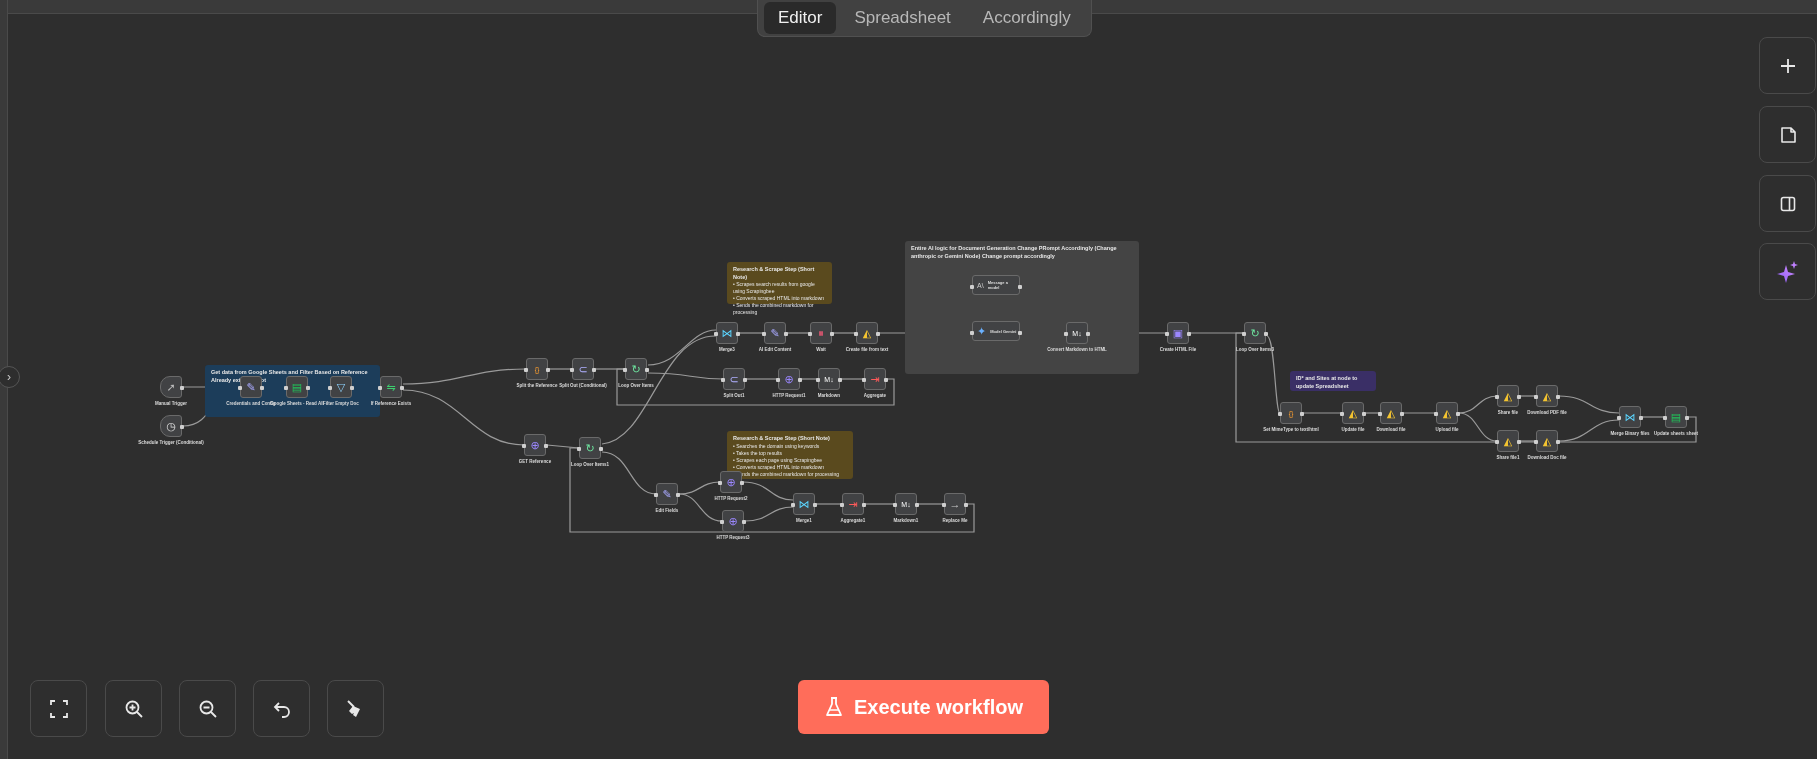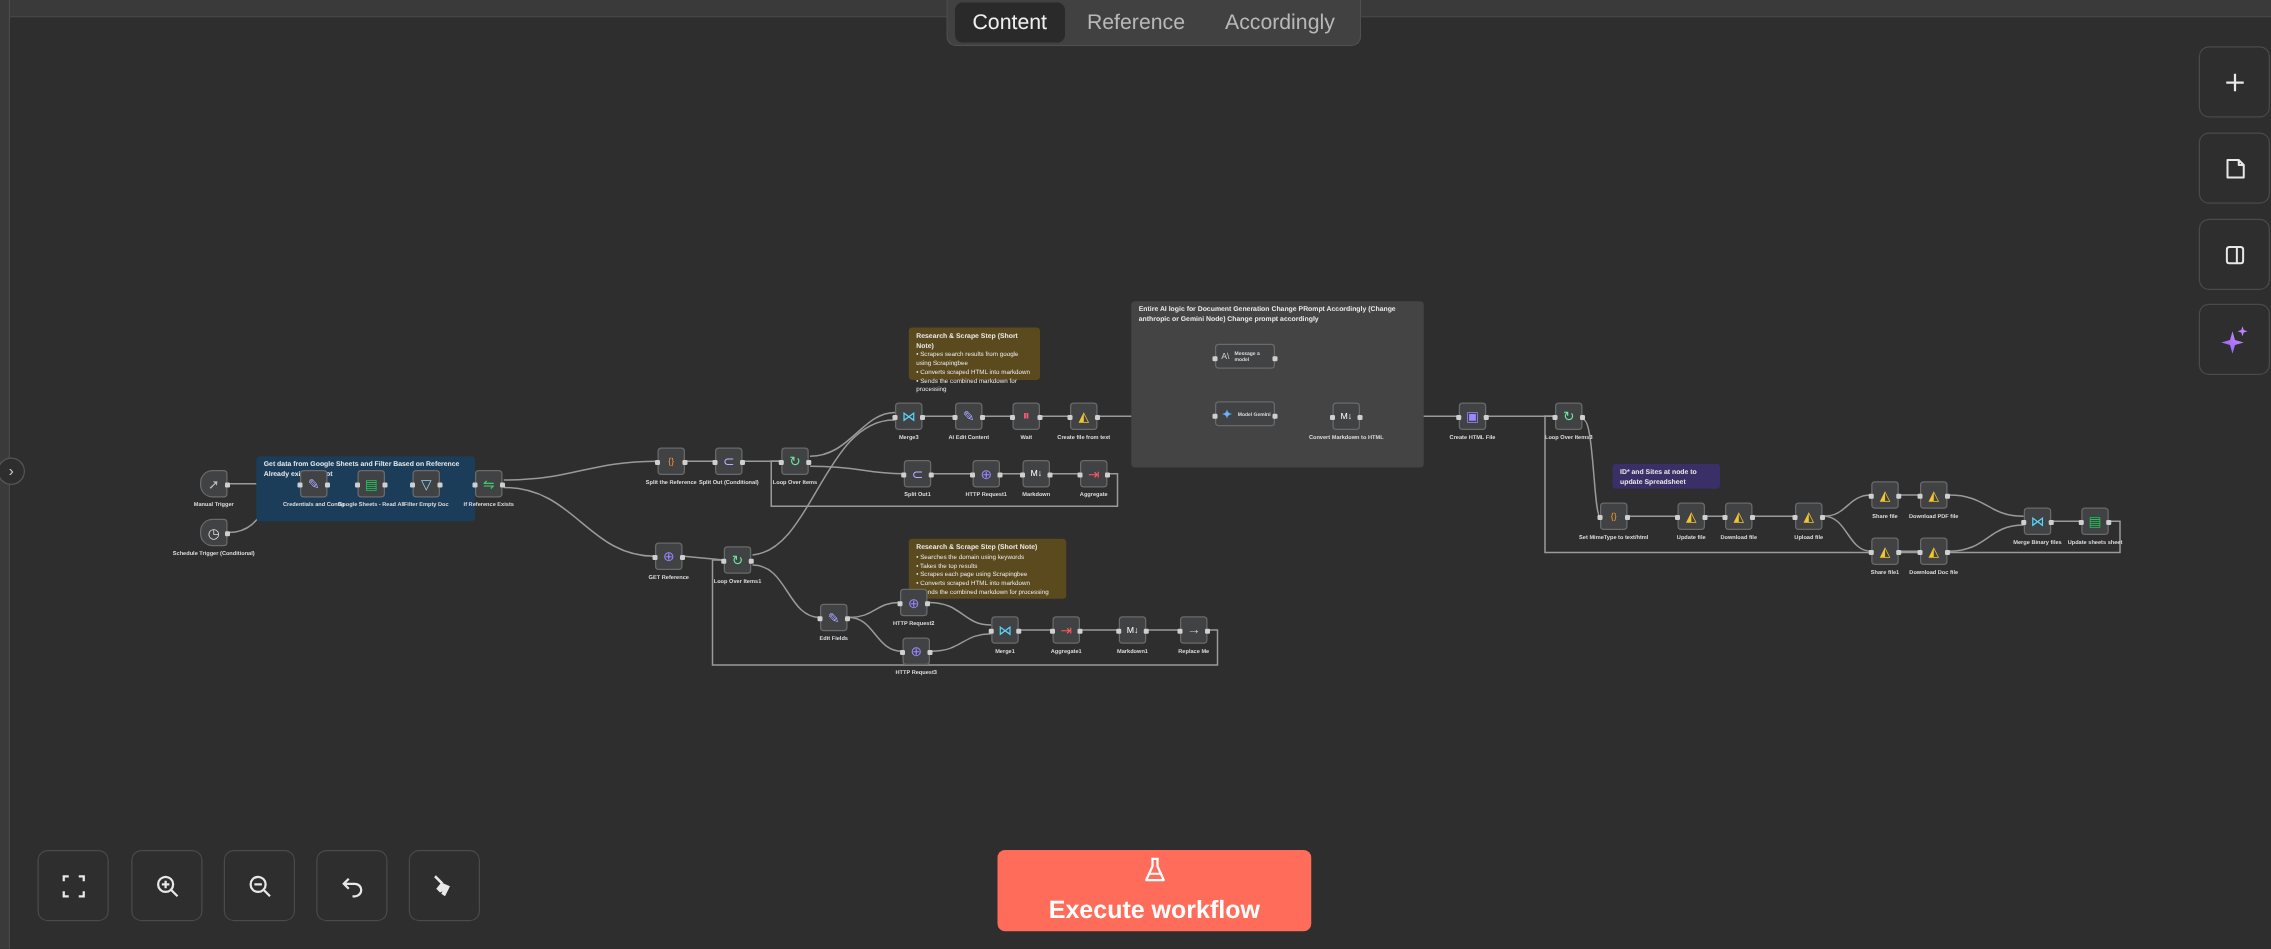--- a/index.html
+++ b/index.html
@@ -5,21 +5,21 @@
   * { box-sizing: border-box; margin: 0; padding: 0; }
   html, body { width: 1817px; height: 759px; overflow: hidden; background: #2e2e2e; font-family: "Liberation Sans", sans-serif; }
   .topbar { position: absolute; left: 0; top: 0; width: 1817px; height: 14px; background: #3a3a3a; border-bottom: 1px solid #4a4a4a; }
   .leftstrip { position: absolute; left: 0; top: 0; width: 8px; height: 759px; background: #3a3a3a; border-right: 1px solid #4a4a4a; }
   .canvas { position: absolute; left: 8px; top: 14px; right: 0; bottom: 0; background: #2e2e2e; }
   .tabs { position: absolute; left: 757px; top: 0; height: 37px; background: #414141; border: 1px solid #505050; border-top: none; border-radius: 0 0 8px 8px; display: flex; align-items: center; padding: 0 6px; gap: 4px; z-index: 5; }
   .tab { color: #b8b8b8; font-size: 17px; padding: 6px 14px; border-radius: 6px; cursor: pointer; }
   .tab.active { background: #2a2a2a; color: #f0f0f0; }
   .rightbtn { position: absolute; left: 1759px; width: 57px; height: 57px; border: 1px solid #4a4a4a; border-radius: 8px; background: #2e2e2e; display: flex; align-items: center; justify-content: center; color: #e8e8e8; }
   .bottombtn { position: absolute; top: 680px; width: 57px; height: 57px; border: 1px solid #4a4a4a; border-radius: 8px; background: #2e2e2e; display: flex; align-items: center; justify-content: center; color: #e8e8e8; }
-  .execbtn { position: absolute; left: 798px; top: 680px; width: 251px; height: 65px; background: #ff6d5a; border-radius: 6px; display: flex; align-items: center; justify-content: center; gap: 10px; color: #fff; font-size: 20px; font-weight: bold; flex-direction: column; }
+  .execbtn { position: absolute; left: 798px; top: 680px; width: 251px; height: 54px; background: #ff6d5a; border-radius: 6px; display: flex; align-items: center; justify-content: center; gap: 10px; color: #fff; font-size: 20px; font-weight: bold; }
   .collapse { position: absolute; left: -2px; top: 366px; width: 22px; height: 22px; border-radius: 50%; background: #2e2e2e; border: 1px solid #555; color: #ccc; display: flex; align-items: center; justify-content: center; font-size: 12px; z-index: 6; }
   svg.wires { position: absolute; left: 0; top: 0; width: 1817px; height: 759px; pointer-events: none; }
   .sticky { position: absolute; border-radius: 3px; padding: 4px 6px; font-size: 5px; color: #e8e8e8; line-height: 1.4; }
   .sticky .title { font-weight: bold; font-size: 5.5px; }
   .node { position: absolute; width: 22px; height: 22px; background: #414244; border: 1px solid #6a6a6a; border-radius: 3px; display: flex; align-items: center; justify-content: center; font-size: 11px; }
   .node .lbl { position: absolute; top: 24px; left: 50%; transform: translateX(-50%); white-space: nowrap; color: #dcdcdc; font-size: 4.5px; font-weight: bold; text-align: center; }
   .node .port-l, .node .port-r { position: absolute; width: 4px; height: 4px; background: #cfcfcf; border-radius: 1px; top: 9px; }
   .node .port-l { left: -3px; }
   .node .port-r { right: -3px; }
   .node.trigger { border-radius: 10px 3px 3px 10px; }
@@ -31,22 +31,22 @@
 
 <div class="topbar"></div>
 <div class="leftstrip"></div>
 <div class="canvas"></div>
 
 <div class="collapse">
     <span>›</span>
   </div>
 
 <div class="tabs">
-  <div class="tab active">Content</div>
-  <div class="tab">Reference</div>
+  <div class="tab active">Editor</div>
+  <div class="tab">Spreadsheet</div>
   <div class="tab">Accordingly</div>
 </div>
 
 <svg class="wires" viewBox="0 0 1817 759">
   <g fill="none" stroke="#9a9a9a" stroke-width="1.2">
     <path d="M183 387 L240 387"></path>
     <path d="M183 426 C215 426,210 387,240 387"></path>
     <path d="M263 387 L286 387"></path>
       <path d="M309 387 L330 387"></path>
       <path d="M353 387 L380 387"></path>

